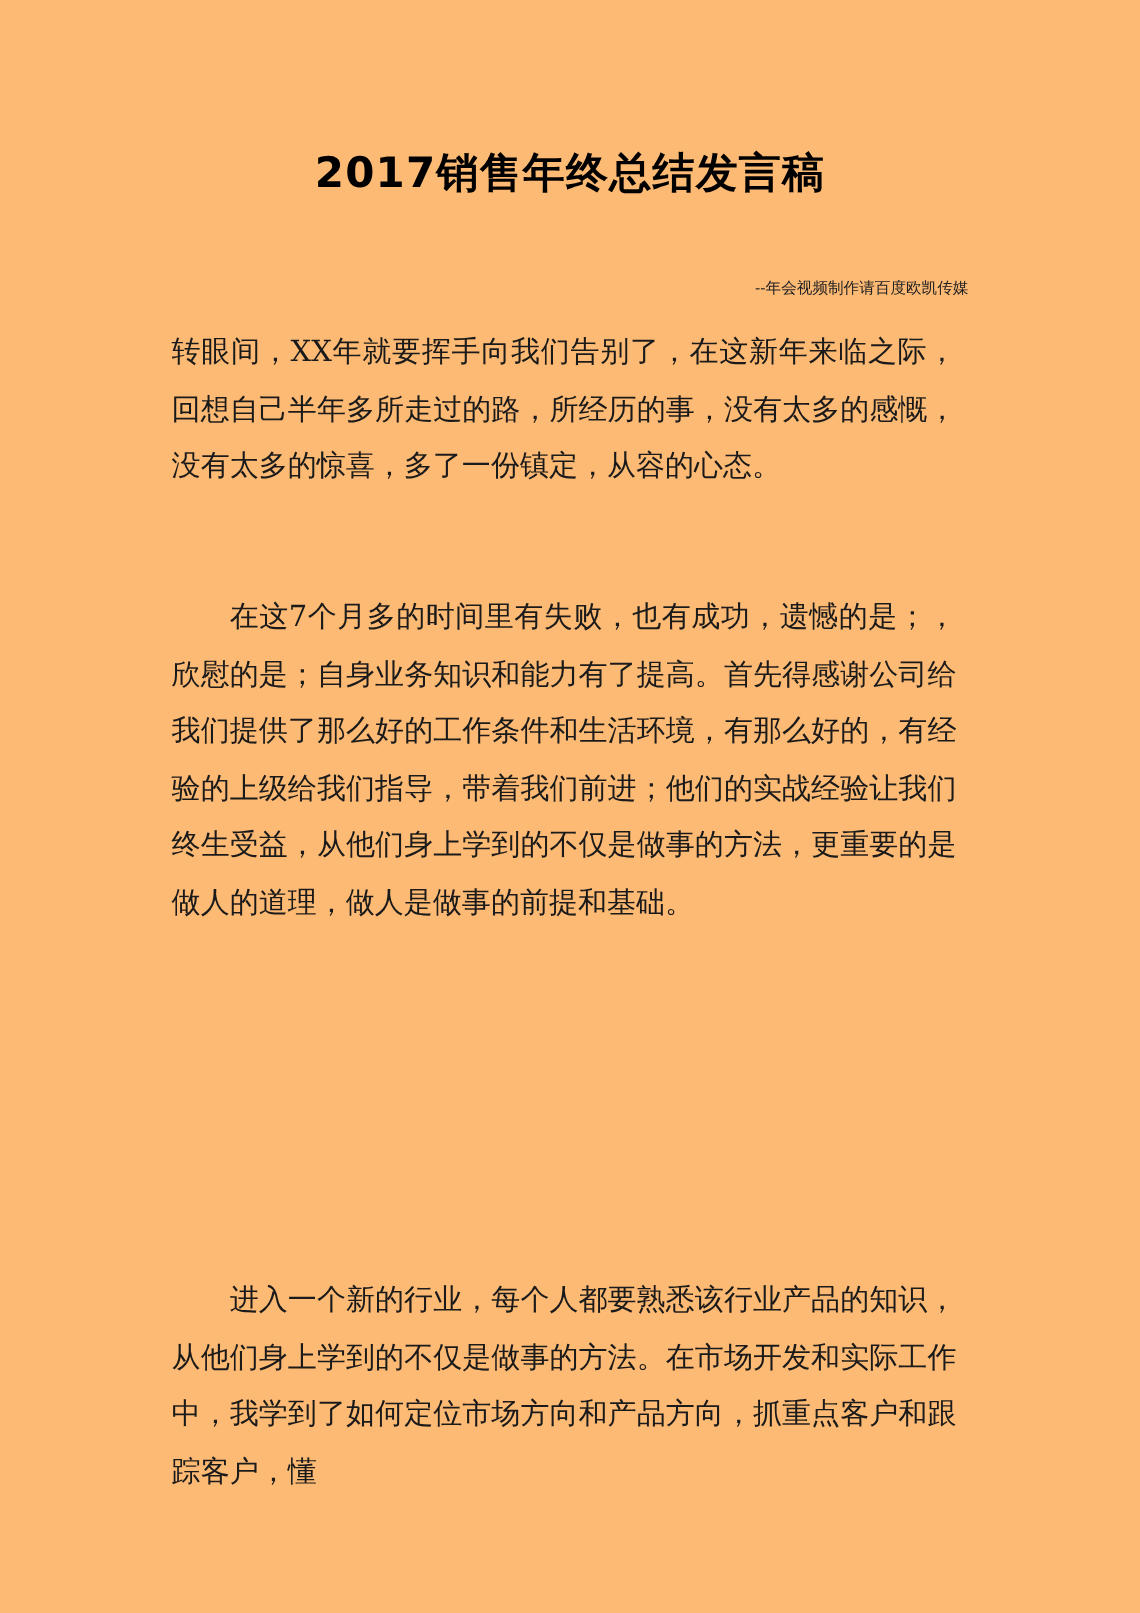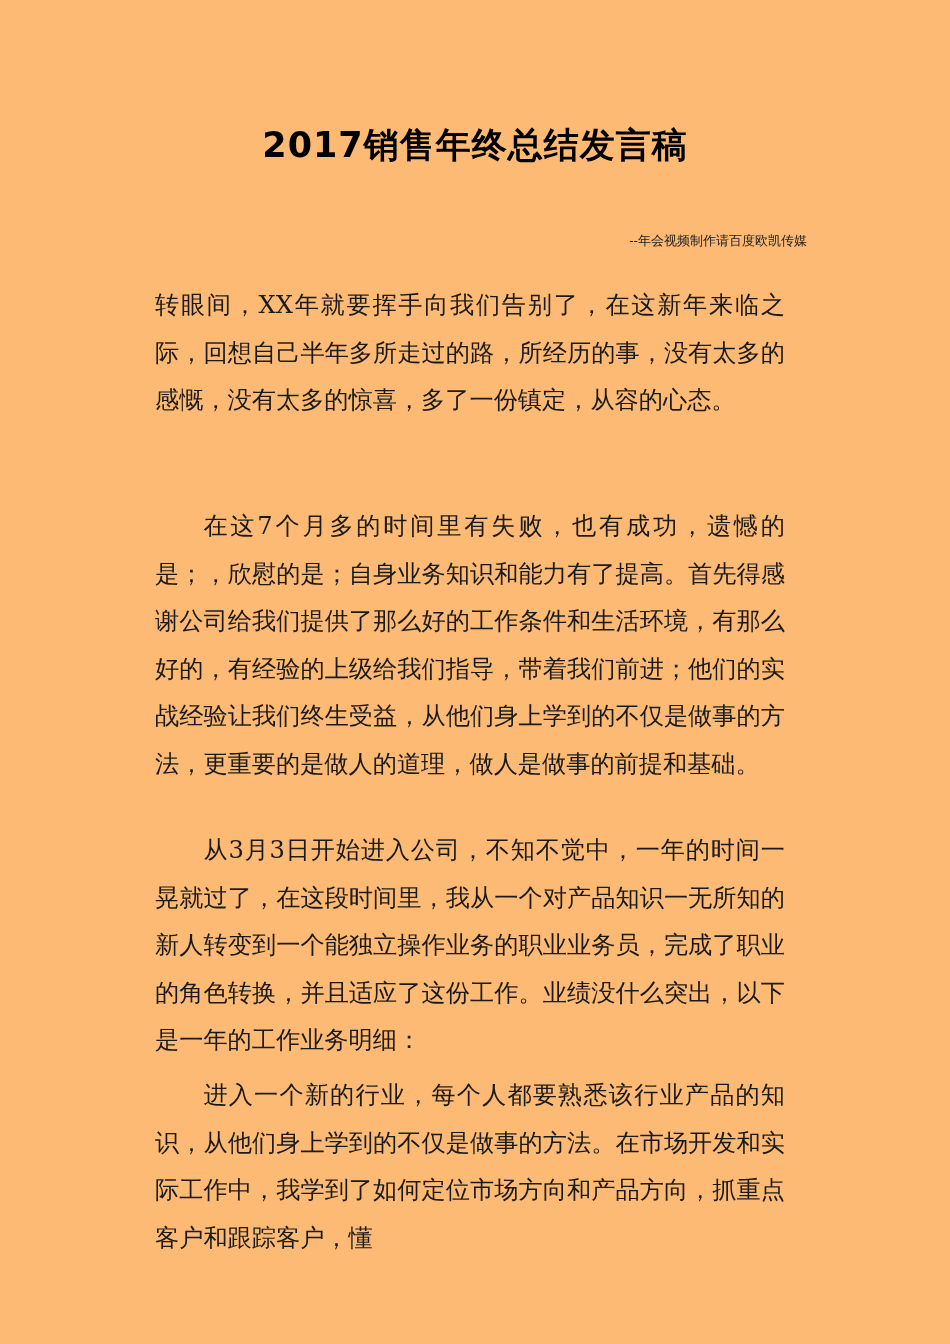--- a/index.html
+++ b/index.html
@@ -49,21 +49,21 @@
     position: absolute;
     left: 143px;
     width: 654px;
     font-size: 24.2px;
     line-height: 47.5px;
     color: #1a1a1a;
     text-align: justify;
     text-justify: inter-character;
   }
   .para {
-    margin: 12px;
+    margin: 0;
     text-indent: 0;
   }
   .para.indent {
     text-indent: 2em;
   }
   #p1 { top: 270px; }
   #p2 { top: 491px; }
   #p3 { top: 815px; }
   #p4 { top: 1060px; }
 </style>
@@ -73,19 +73,16 @@
 <div class="page">
   <div class="title">2017销售年终总结发言稿</div>
   <div class="subtitle">--年会视频制作请百度欧凯传媒</div>
 
   <div class="body" id="p1">
     <p class="para">转眼间，XX年就要挥手向我们告别了，在这新年来临之际，回想自己半年多所走过的路，所经历的事，没有太多的感慨，没有太多的惊喜，多了一份镇定，从容的心态。</p>
   </div>
   <div class="body" id="p2">
     <p class="para indent">在这7个月多的时间里有失败，也有成功，遗憾的是；，欣慰的是；自身业务知识和能力有了提高。首先得感谢公司给我们提供了那么好的工作条件和生活环境，有那么好的，有经验的上级给我们指导，带着我们前进；他们的实战经验让我们终生受益，从他们身上学到的不仅是做事的方法，更重要的是做人的道理，做人是做事的前提和基础。</p>
   </div>
-  <div class="body" id="p3">
-    <p class="para indent">从3月3日开始进入公司，不知不觉中，一年的时间一晃就过了，在这段时间里，我从一个对产品知识一无所知的新人转变到一个能独立操作业务的职业业务员，完成了职业的角色转换，并且适应了这份工作。业绩没什么突出，以下是一年的工作业务明细：</p>
-  </div>
   <div class="body" id="p4">
     <p class="para indent">进入一个新的行业，每个人都要熟悉该行业产品的知识，从他们身上学到的不仅是做事的方法。在市场开发和实际工作中，我学到了如何定位市场方向和产品方向，抓重点客户和跟踪客户，懂</p>
   </div>
 </div>
 
 </body></html>

